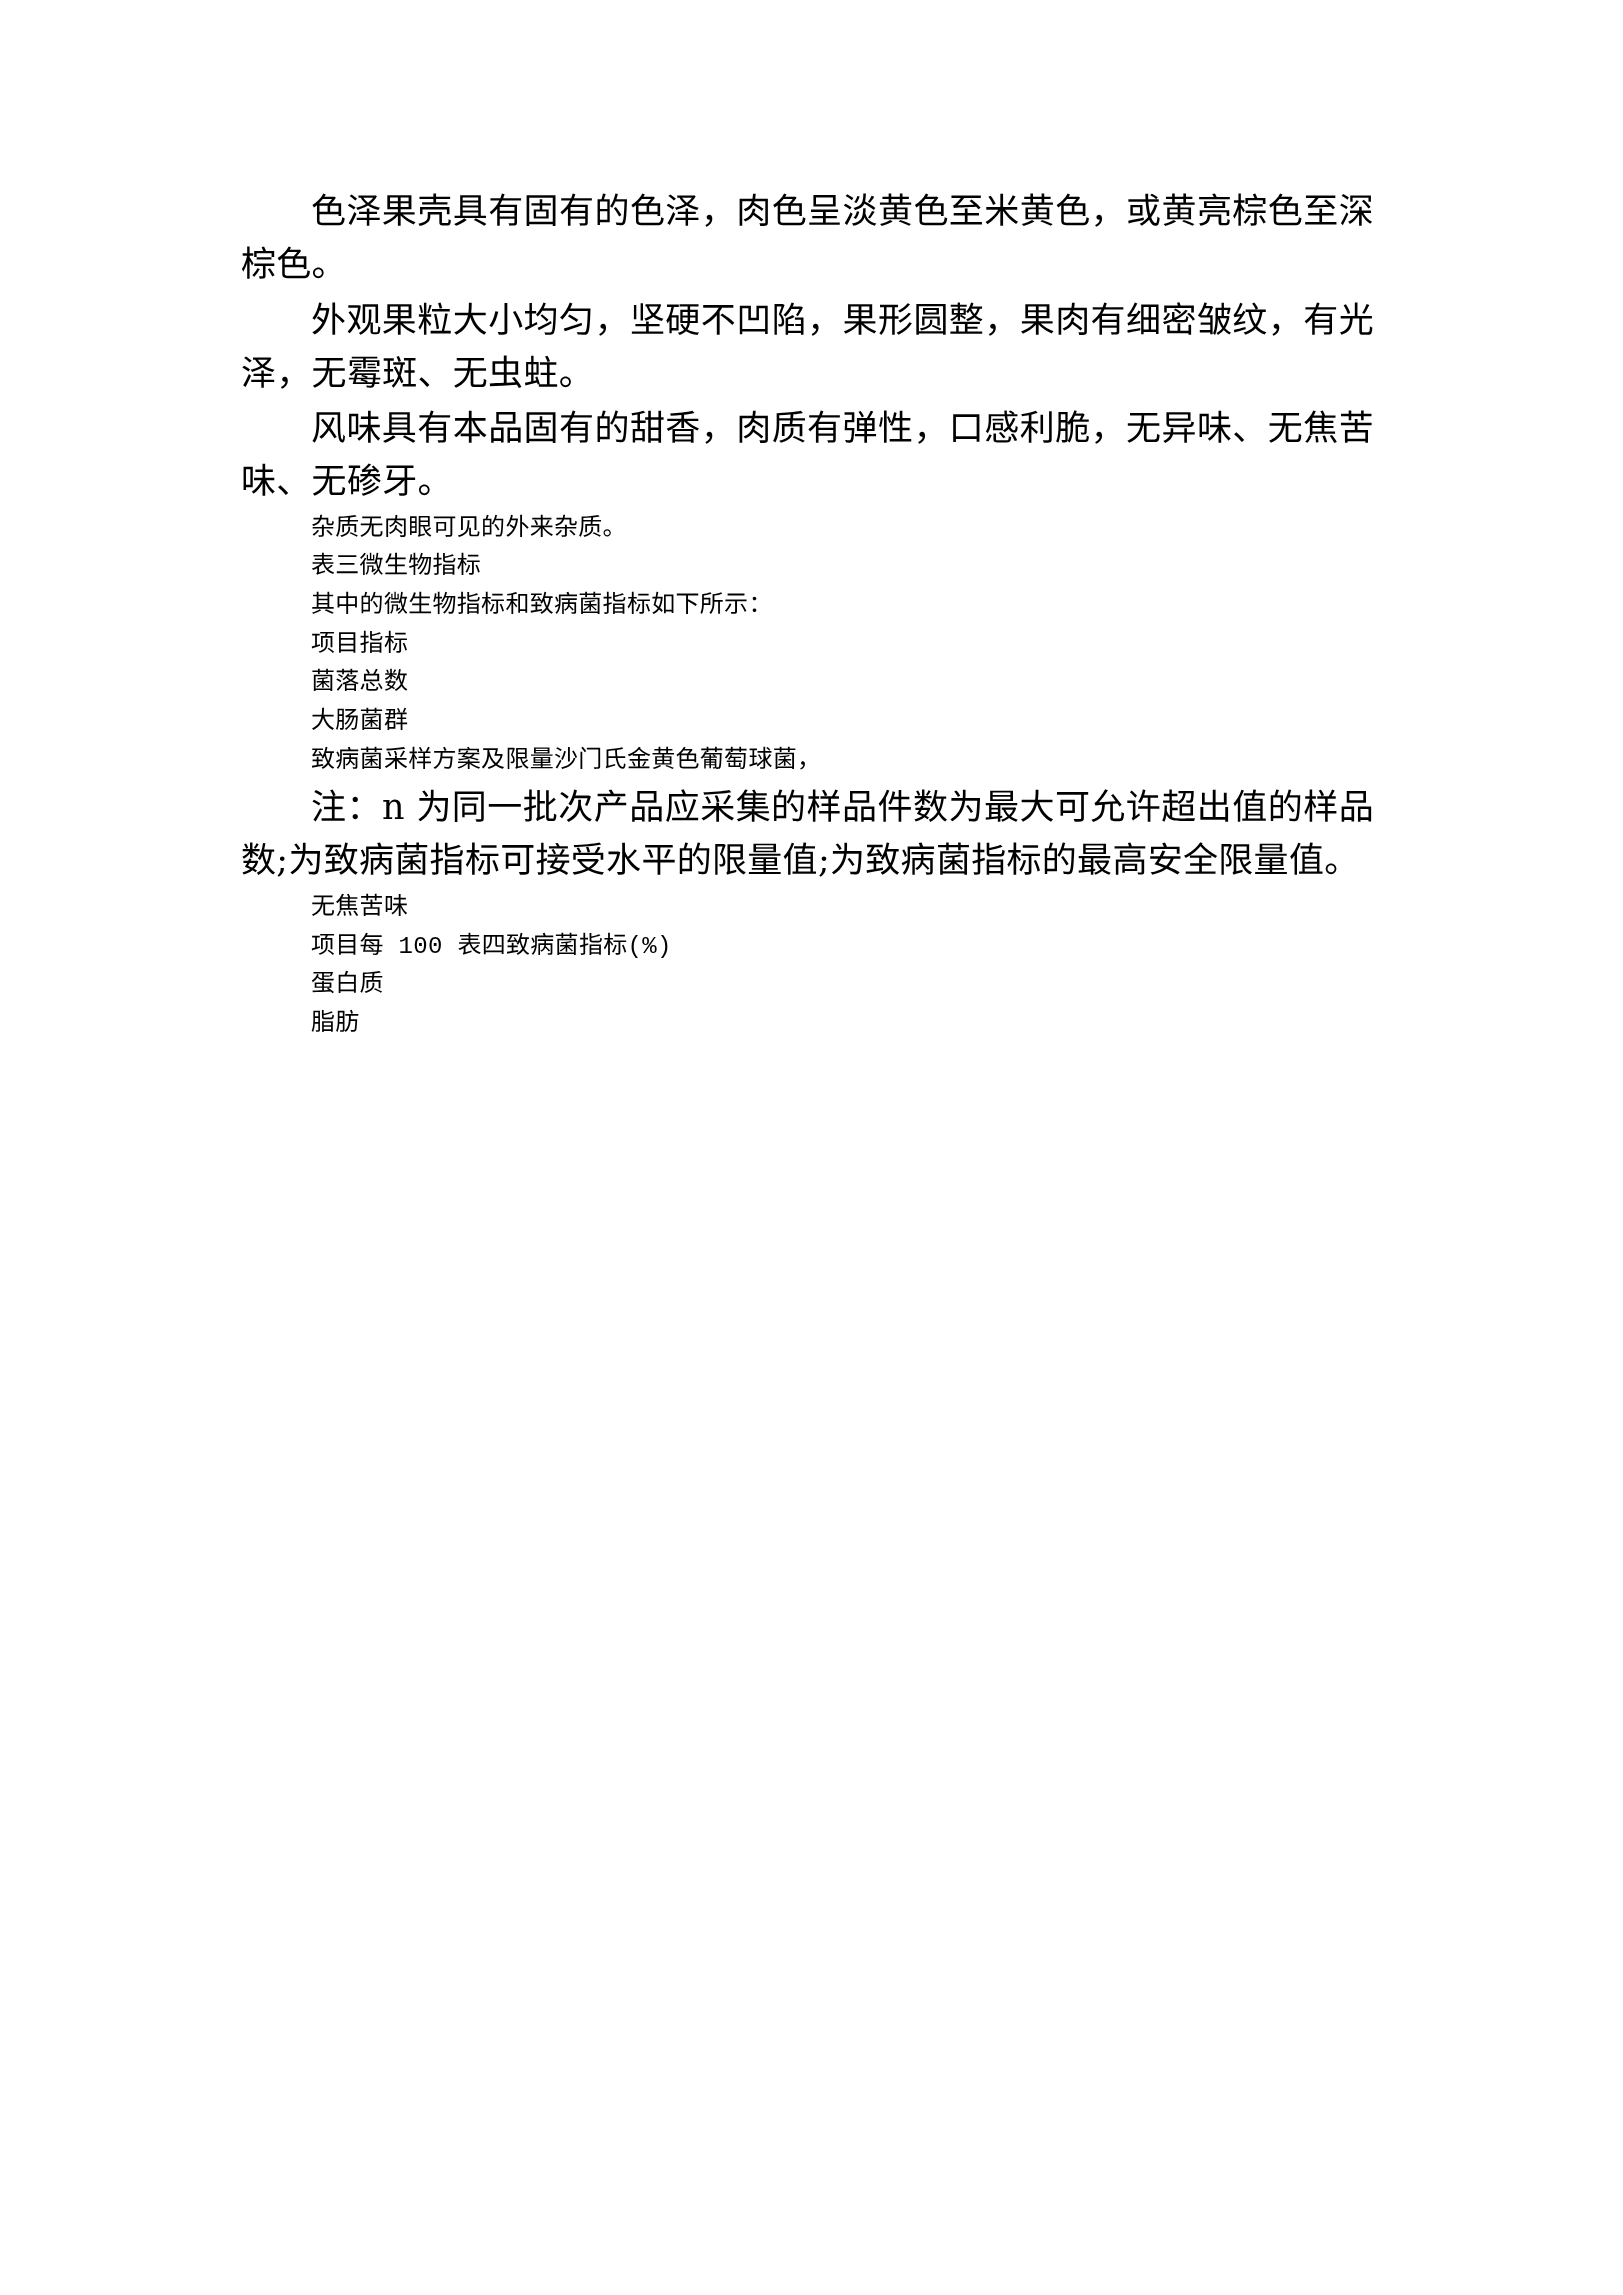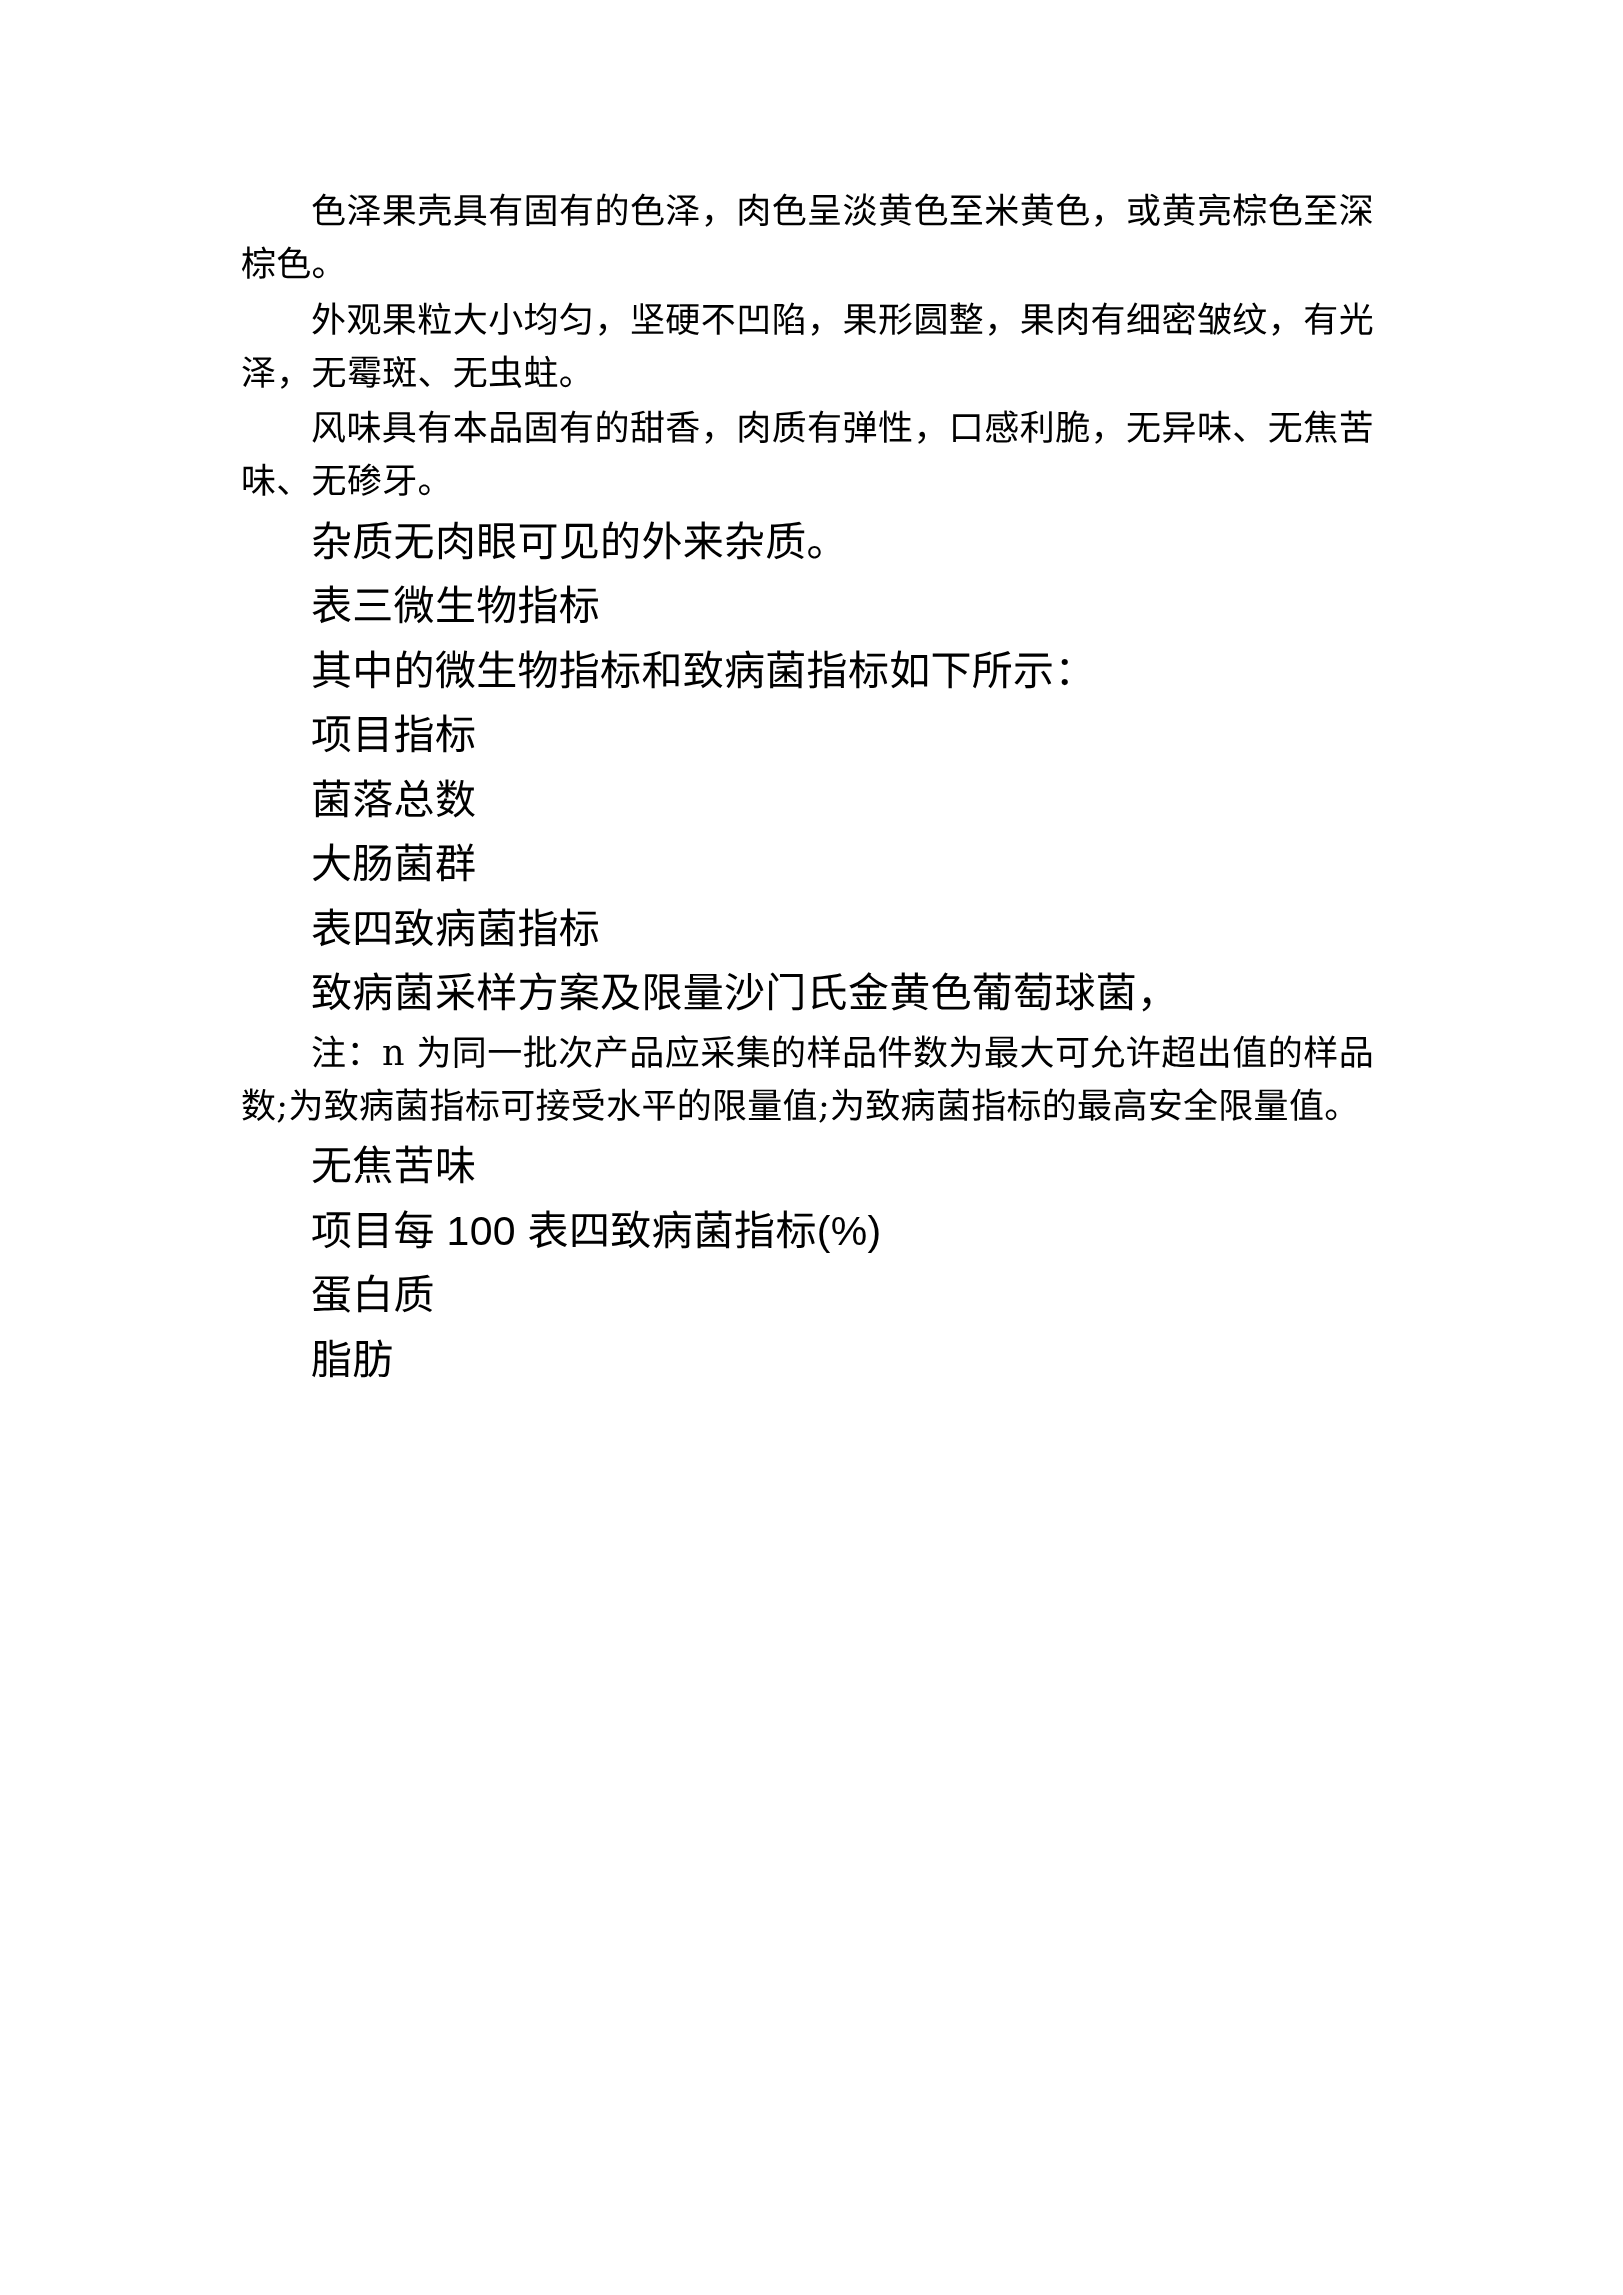--- a/index.html
+++ b/index.html
@@ -30,44 +30,43 @@
     font-size: 35px;
     line-height: 1.52;
     letter-spacing: 0.3px;
     text-align: justify;
     margin: 0 0 2.2px 0;
     text-indent: 70px;
     word-break: break-all;
     font-family: "DejaVu Serif", "Liberation Serif", serif;
   }
   .line {
-    font-size: 41px;
+    font-size: 24px;
     line-height: 1.52;
     letter-spacing: 0.3px;
     margin: 0 0 2.2px 0;
     text-indent: 70px;
     white-space: nowrap;
-    font-family: Liberation Sans, sans-serif;
+    font-family: Liberation Mono, monospace;
   }
 </style>
 </head>
 <body>
 
 <div class="page">
   <div class="content" id="body-container">
       <div class="para">色泽果壳具有固有的色泽，肉色呈淡黄色至米黄色，或黄亮棕色至深棕色。</div>
       <div class="para">外观果粒大小均匀，坚硬不凹陷，果形圆整，果肉有细密皱纹，有光泽，无霉斑、无虫蛀。</div>
       <div class="para">风味具有本品固有的甜香，肉质有弹性，口感利脆，无异味、无焦苦味、无碜牙。</div>
       <div class="line">杂质无肉眼可见的外来杂质。</div>
       <div class="line">表三微生物指标</div>
       <div class="line">其中的微生物指标和致病菌指标如下所示：</div>
       <div class="line">项目指标</div>
       <div class="line">菌落总数</div>
       <div class="line">大肠菌群</div>
-      <div class="line">表四致病菌指标</div>
       <div class="line">致病菌采样方案及限量沙门氏金黄色葡萄球菌，</div>
       <div class="para">注：n 为同一批次产品应采集的样品件数为最大可允许超出值的样品数;为致病菌指标可接受水平的限量值;为致病菌指标的最高安全限量值。</div>
       <div class="line">无焦苦味</div>
       <div class="line">项目每 100 表四致病菌指标(%)</div>
       <div class="line">蛋白质</div>
       <div class="line">脂肪</div>
     </div>
 </div>
 
 

